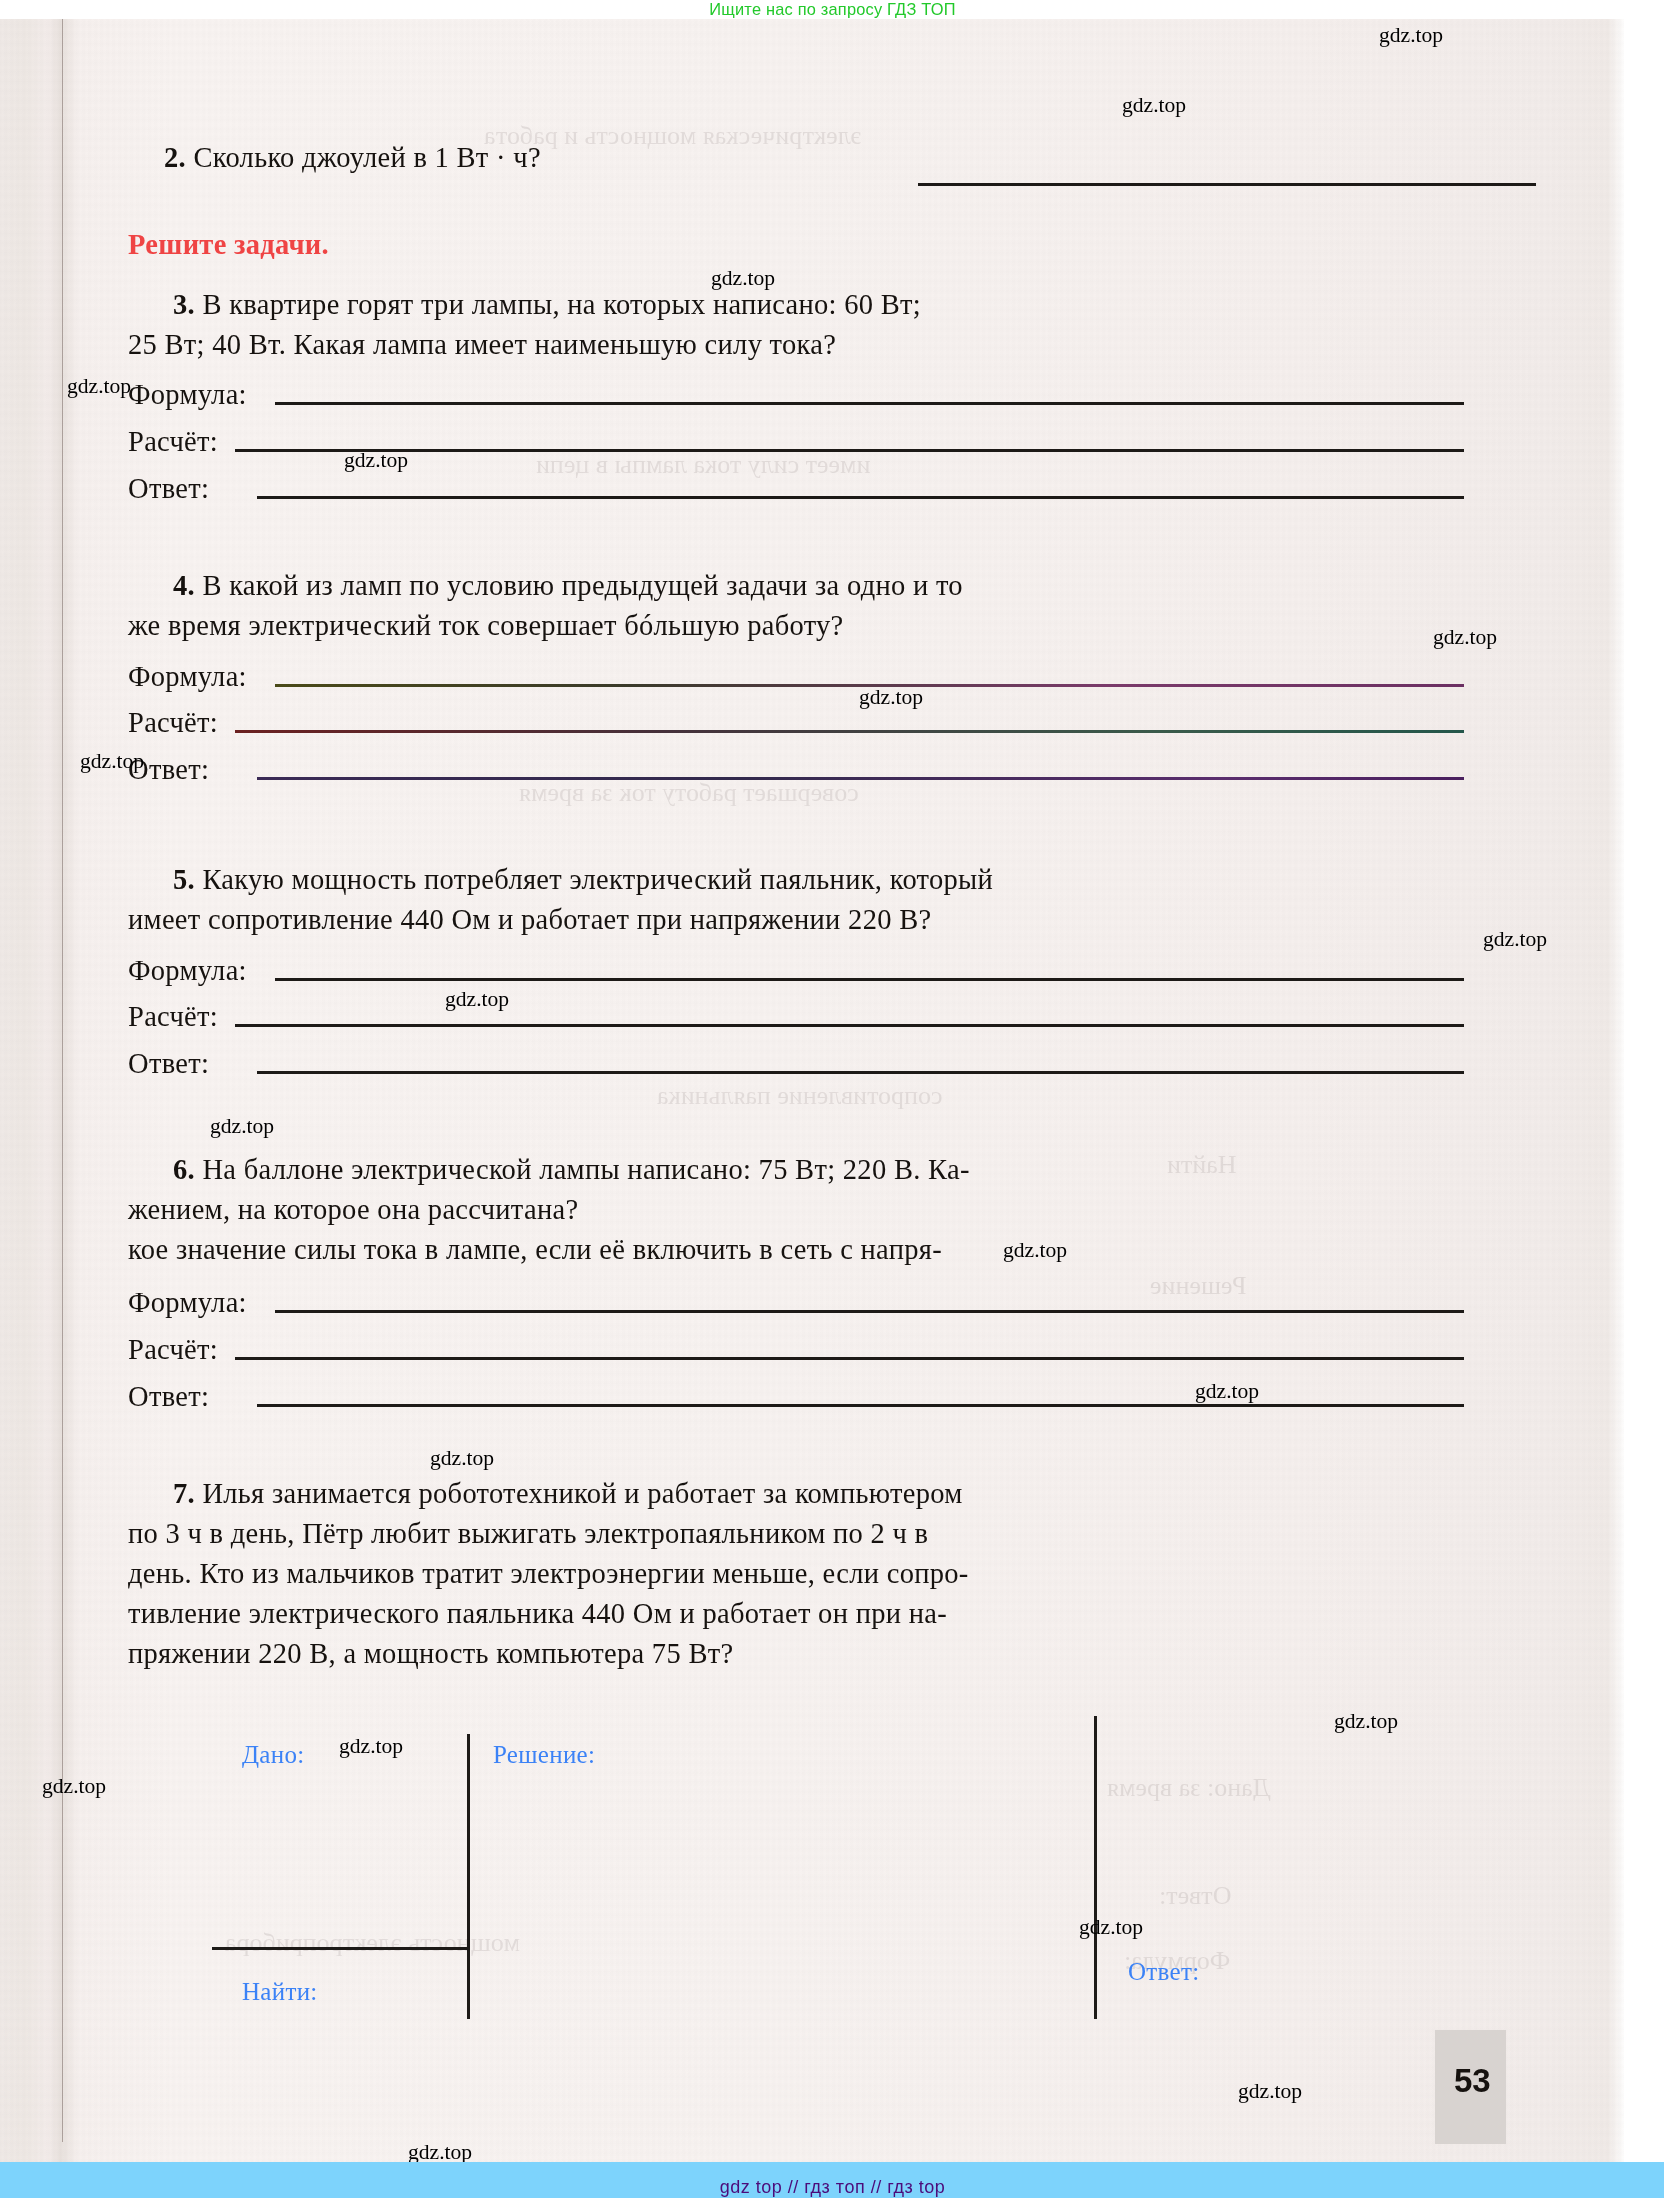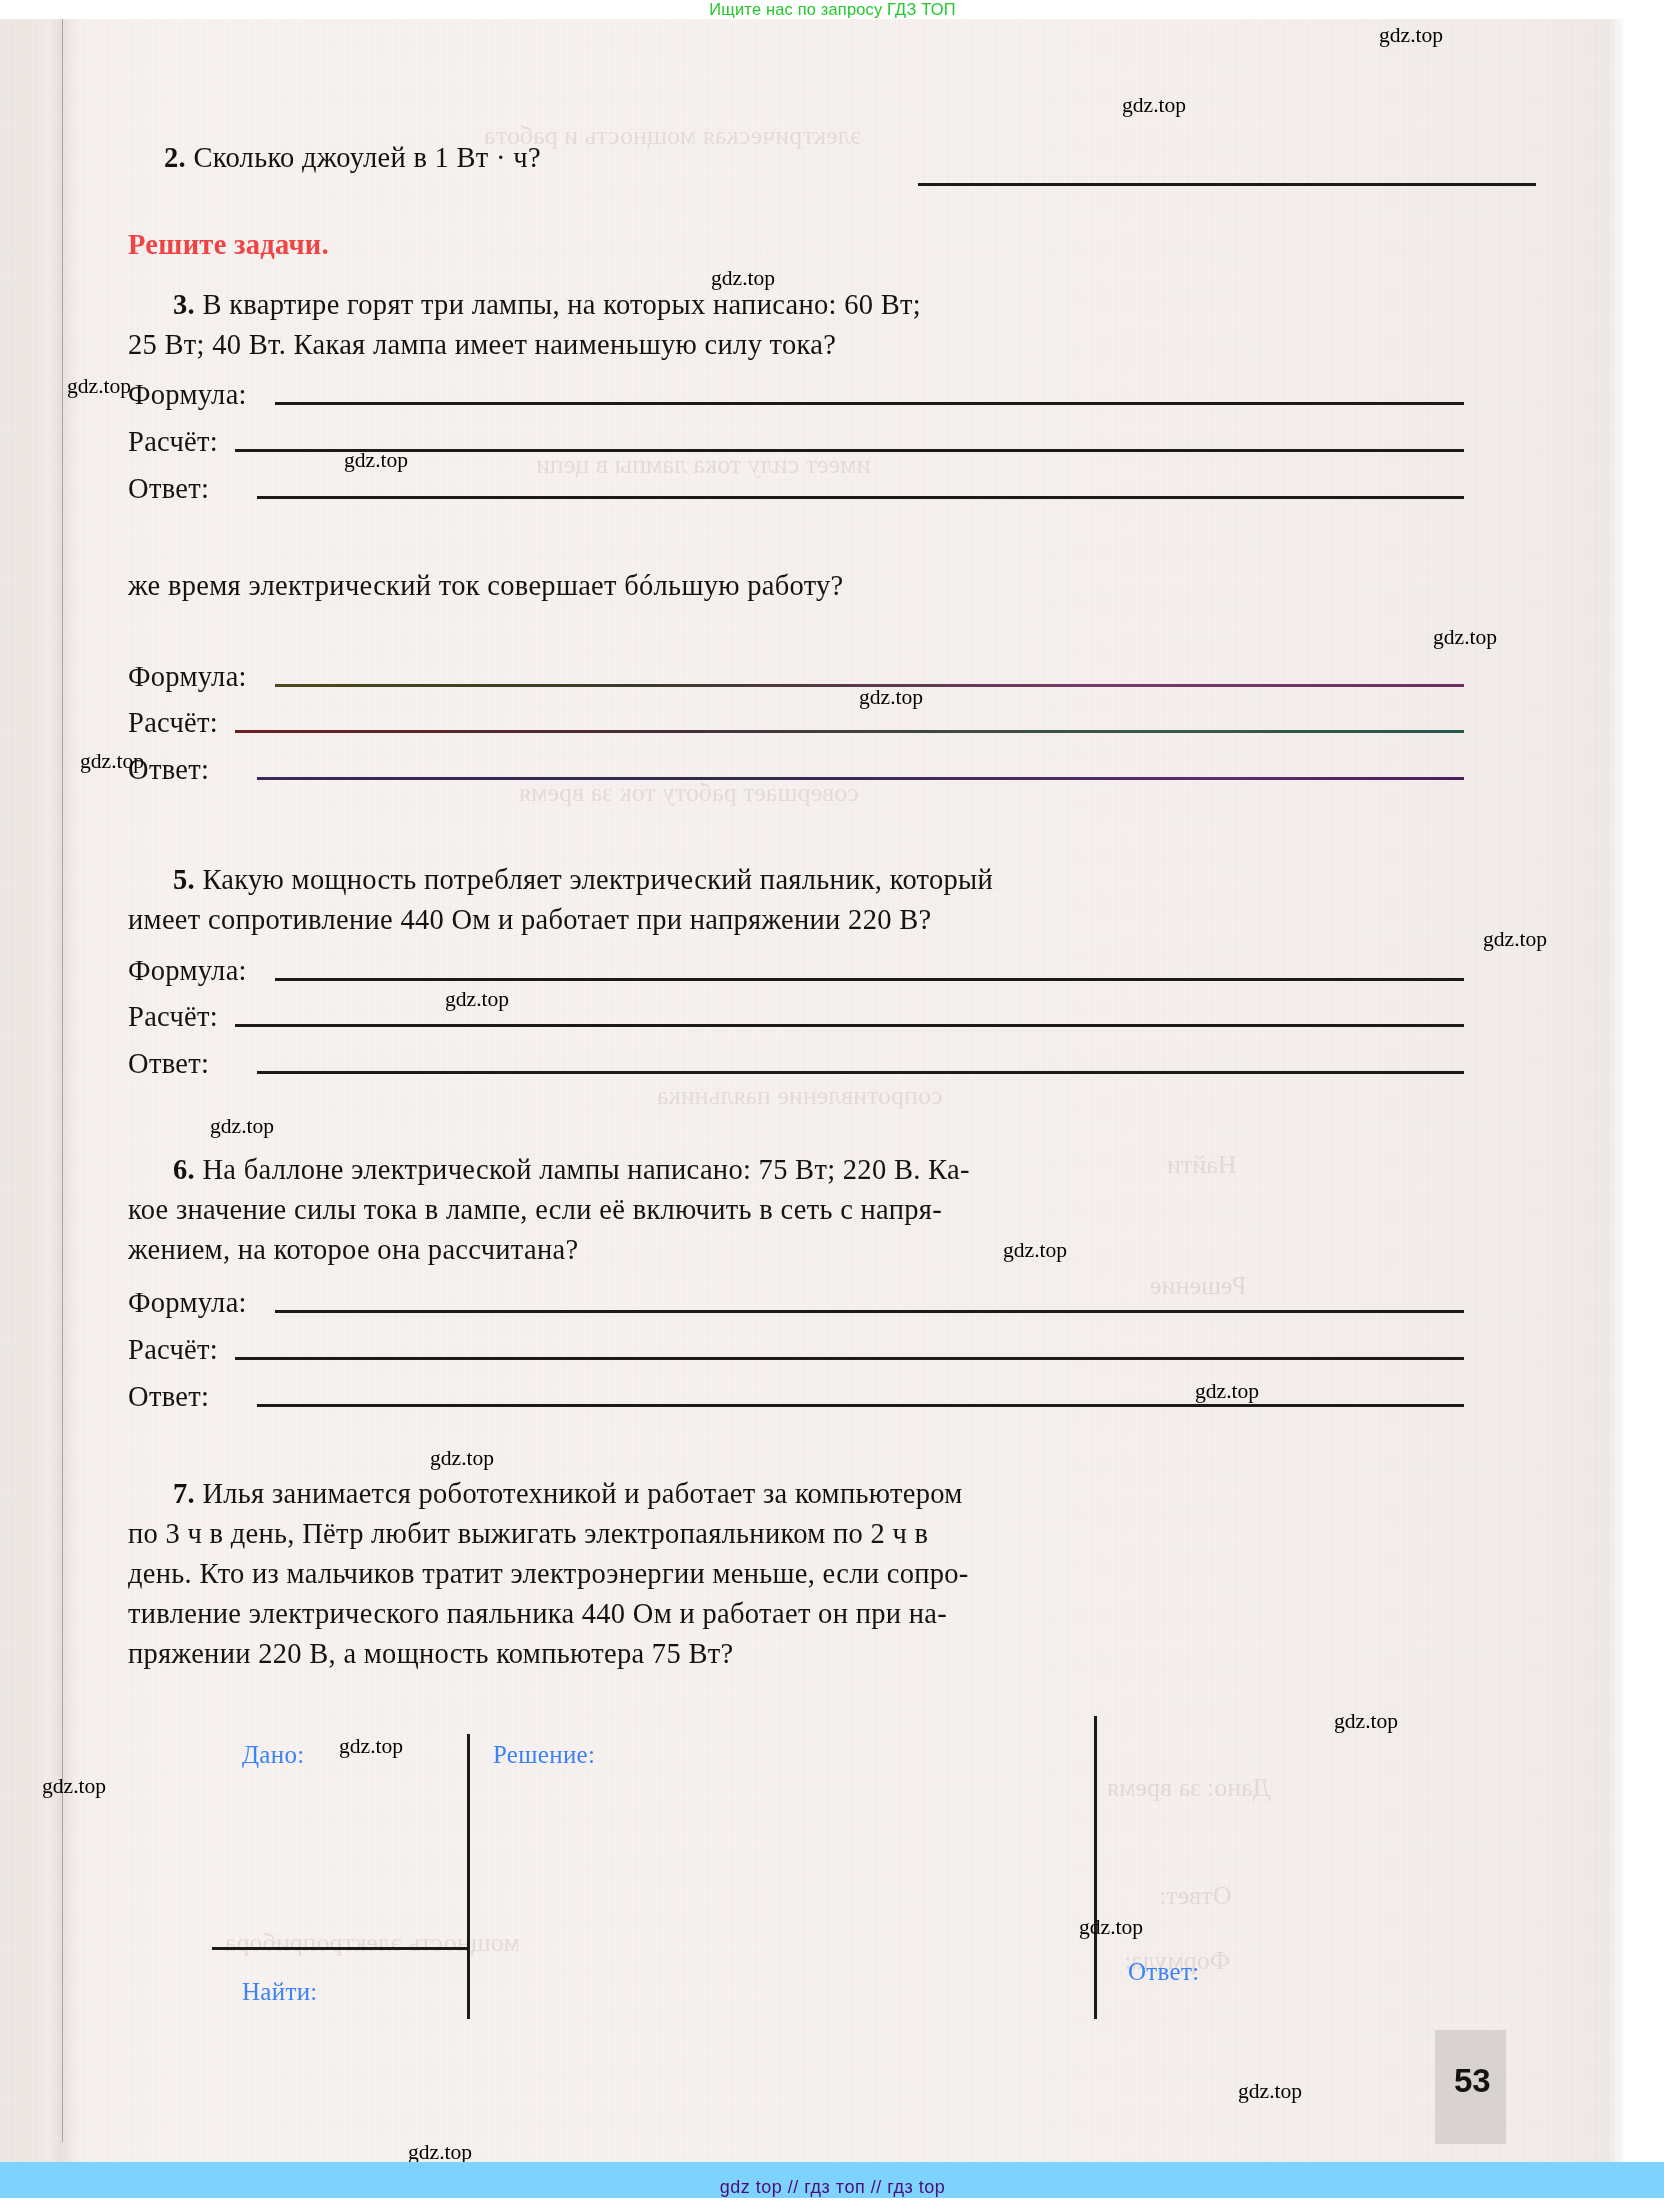--- a/index.html
+++ b/index.html
@@ -267,20 +267,24 @@
   <div class="row" style="left:128px; top:427px;">
     <span class="lab">Расчёт:</span>
     <span class="rule" style="margin-left:17.3px;"></span>
   </div>
   <div class="row" style="left:128px; top:474px;">
     <span class="lab">Ответ:</span>
     <span class="rule" style="margin-left:48px;"></span>
   </div>
 
   <div class="blk q" style="left:128px; top:566px; width:1409px;">
+    <span class="l1">
+      <span class="num">4.</span>
+      <span>В  какой  из ламп  по  условию  предыдущей  задачи  за  одно  и  то</span>
+    </span>
     <span class="ln">же  время  электрический  ток  совершает  бóльшую  работу?</span>
   </div>
 
   <div class="row" style="left:128px; top:662px;">
     <span class="lab">Формула:</span>
     <span class="rule tint-a" style="margin-left:28px;"></span>
   </div>
   <div class="row" style="left:128px; top:708px;">
     <span class="lab">Расчёт:</span>
     <span class="rule tint-b" style="margin-left:17.3px;"></span>
@@ -309,22 +313,22 @@
   <div class="row" style="left:128px; top:1049px;">
     <span class="lab">Ответ:</span>
     <span class="rule" style="margin-left:48px;"></span>
   </div>
 
   <div class="blk q" style="left:128px; top:1150px; width:1409px;">
     <span class="l1">
       <span class="num">6.</span>
       <span>На  баллоне  электрической лампы  написано:  75  Вт;  220  В.  Ка-</span>
     </span>
+    <span class="ln">жением,  на  которое  она  рассчитана?</span>
     <span class="ln">кое  значение  силы  тока  в лампе,  если  её  включить  в  сеть  с  напря-</span>
-    <span class="ln">жением,  на  которое  она  рассчитана?</span>
   </div>
 
   <div class="row" style="left:128px; top:1288px;">
     <span class="lab">Формула:</span>
     <span class="rule" style="margin-left:28px;"></span>
   </div>
   <div class="row" style="left:128px; top:1335px;">
     <span class="lab">Расчёт:</span>
     <span class="rule" style="margin-left:17.3px;"></span>
   </div>

